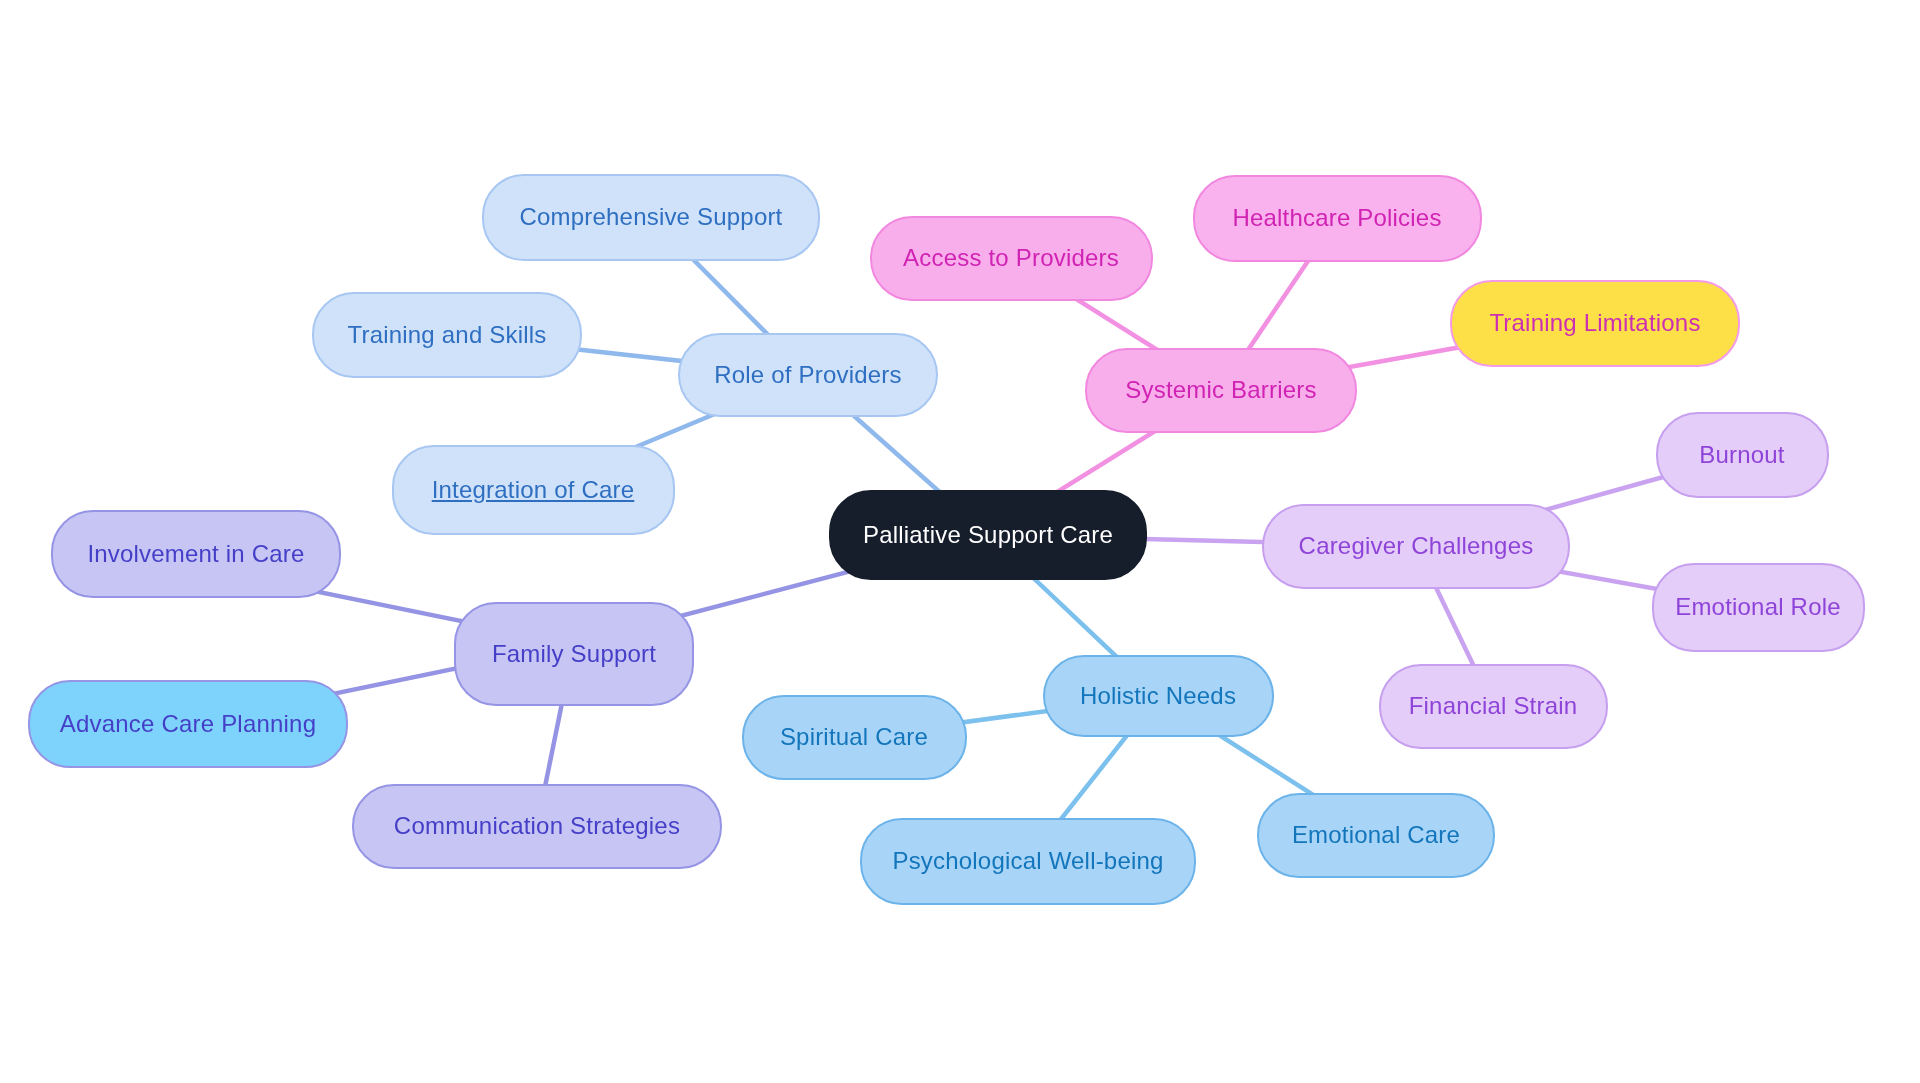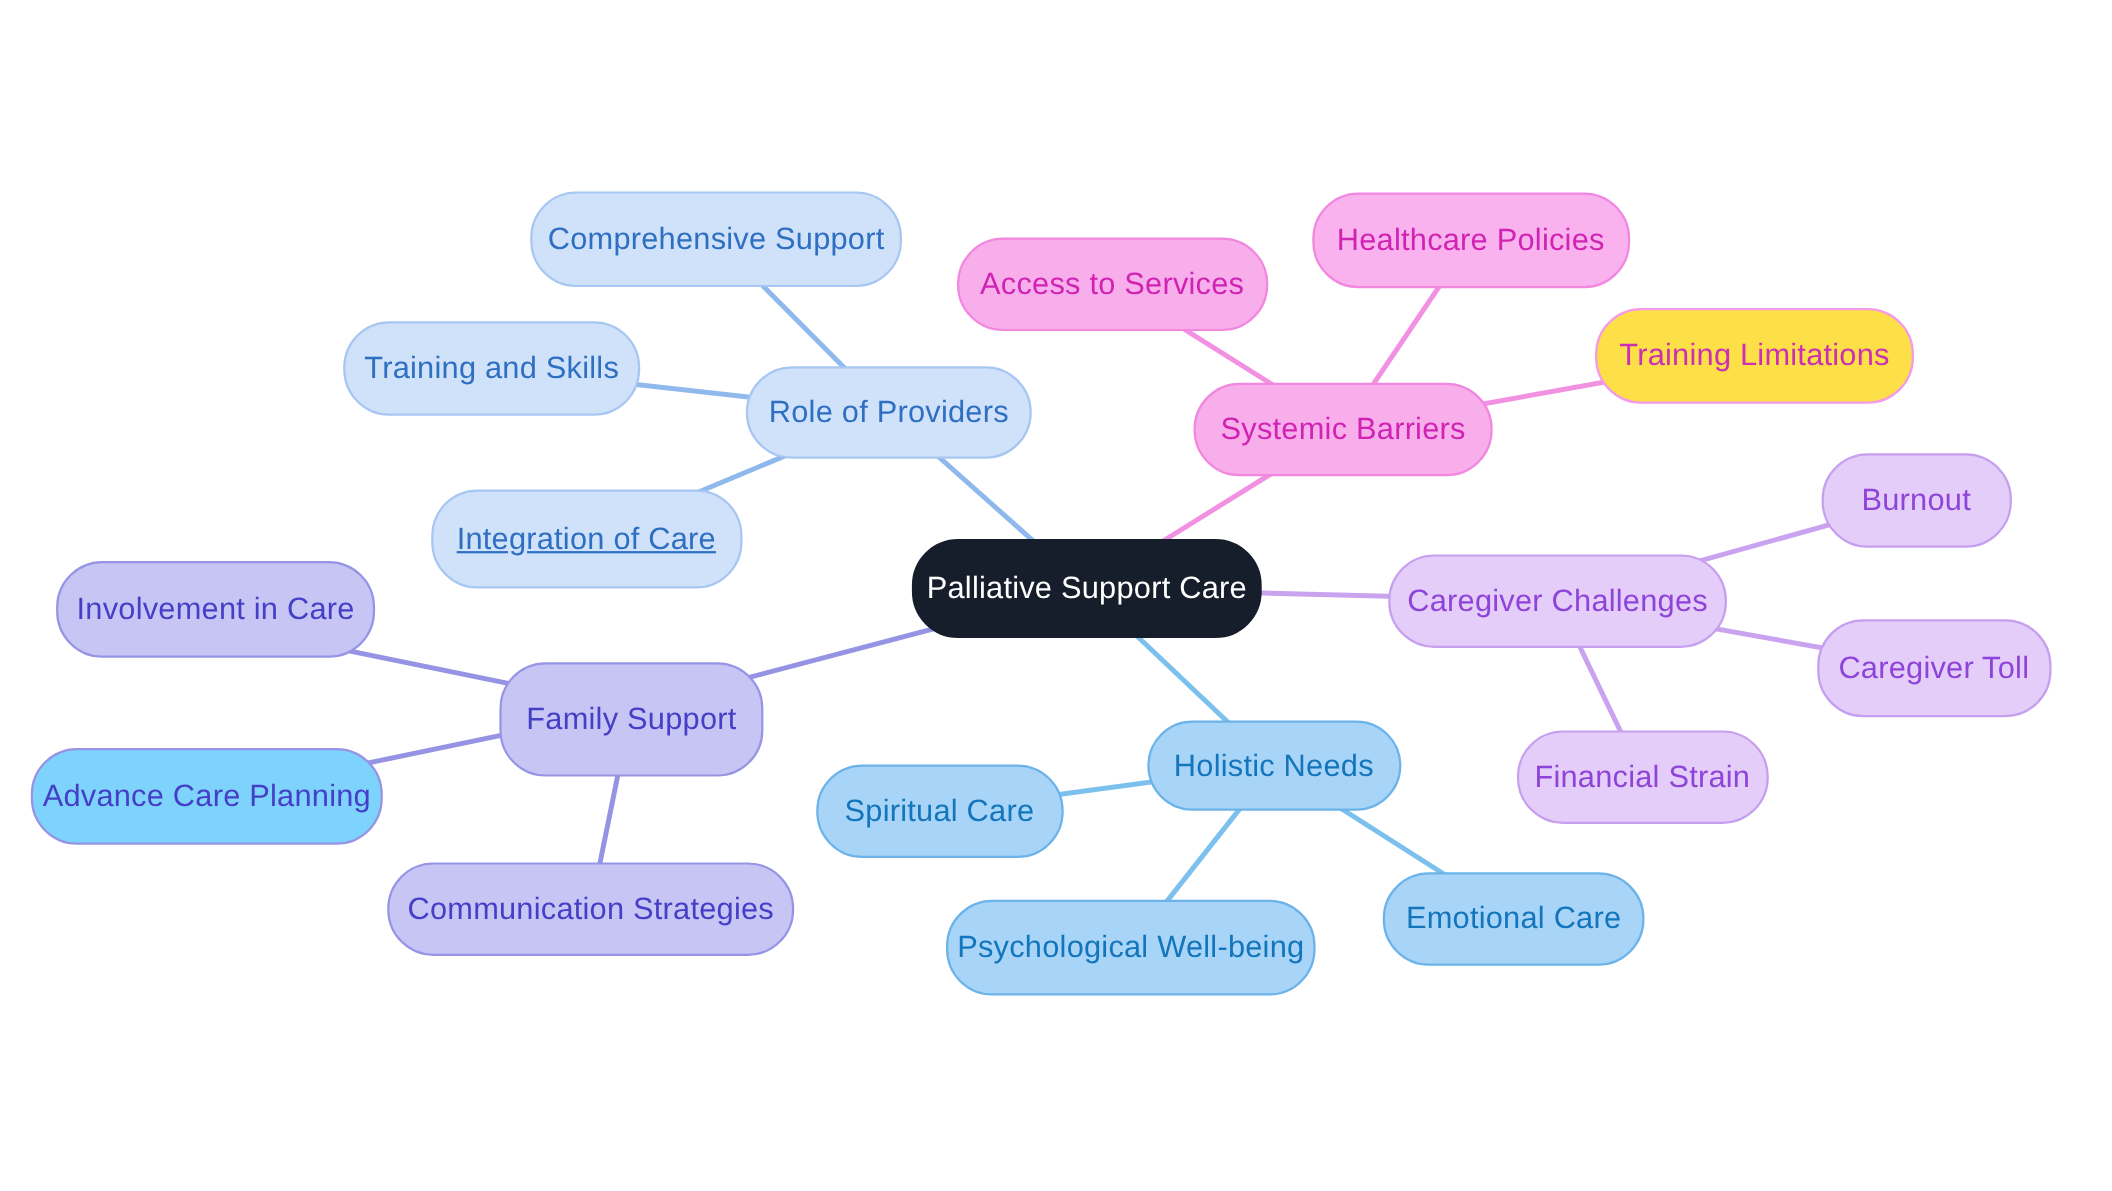--- a/index.html
+++ b/index.html
@@ -26,21 +26,21 @@
     display: flex;
     align-items: center;
     justify-content: center;
     border-radius: 42px;
     box-sizing: border-box;
     z-index: 1;
     cursor: pointer;
     user-select: none;
   }
   .mm-node span {
-    font-size: 28px;
+    font-size: 24px;
     font-weight: 500;
     letter-spacing: 0.2px;
     white-space: nowrap;
     pointer-events: none;
   }
 </style>
 </head>
 <body>
 
 <div id="canvas">
@@ -78,36 +78,36 @@
     <div class="mm-node" style="left: 312px; top: 292px; width: 270px; height: 86px; background: rgb(207, 226, 249); border: 2.5px solid rgb(167, 199, 242);">
       <span style="color: rgb(46, 111, 194);">Training and Skills</span>
     </div>
     <div class="mm-node" style="left: 391.5px; top: 445px; width: 283px; height: 90px; background: rgb(207, 226, 249); border: 2.5px solid rgb(167, 199, 242);">
       <span style="color: rgb(46, 111, 194); text-decoration: underline;">Integration of Care</span>
     </div>
     <div class="mm-node" style="left: 1085px; top: 347.5px; width: 272px; height: 85px; background: rgb(249, 174, 236); border: 2.5px solid rgb(242, 135, 224);">
       <span style="color: rgb(208, 35, 179);">Systemic Barriers</span>
     </div>
     <div class="mm-node" style="left: 869.5px; top: 215.5px; width: 283px; height: 85px; background: rgb(249, 174, 236); border: 2.5px solid rgb(242, 135, 224);">
-      <span style="color: rgb(208, 35, 179);">Access to Services</span>
+      <span style="color: rgb(208, 35, 179);">Access to Providers</span>
     </div>
     <div class="mm-node" style="left: 1192.5px; top: 174.5px; width: 289px; height: 87px; background: rgb(249, 178, 238); border: 2.5px solid rgb(242, 135, 224);">
       <span style="color: rgb(208, 35, 179);">Healthcare Policies</span>
     </div>
     <div class="mm-node" style="left: 1450px; top: 279.5px; width: 290px; height: 87px; background: #fde047; border: 2.5px solid rgb(244, 154, 230);">
       <span style="color: rgb(204, 47, 180);">Training Limitations</span>
     </div>
     <div class="mm-node" style="left: 1262px; top: 503.5px; width: 308px; height: 85px; background: rgb(228, 205, 248); border: 2.5px solid rgb(198, 159, 239);">
       <span style="color: rgb(143, 68, 217);">Caregiver Challenges</span>
     </div>
     <div class="mm-node" style="left: 1655.5px; top: 412px; width: 173px; height: 86px; background: rgb(228, 205, 248); border: 2.5px solid rgb(198, 159, 239);">
       <span style="color: rgb(143, 68, 217);">Burnout</span>
     </div>
     <div class="mm-node" style="left: 1651.5px; top: 562.5px; width: 213px; height: 89px; background: rgb(228, 205, 248); border: 2.5px solid rgb(198, 159, 239);">
-      <span style="color: rgb(143, 68, 217);">Caregiver Toll</span>
+      <span style="color: rgb(143, 68, 217);">Emotional Role</span>
     </div>
     <div class="mm-node" style="left: 1378.5px; top: 663.5px; width: 229px; height: 85px; background: rgb(228, 205, 248); border: 2.5px solid rgb(198, 159, 239);">
       <span style="color: rgb(143, 68, 217);">Financial Strain</span>
     </div>
     <div class="mm-node" style="left: 454px; top: 601.5px; width: 240px; height: 104px; background: rgb(198, 197, 244); border: 2.5px solid rgb(150, 149, 229);">
       <span style="color: rgb(69, 63, 200);">Family Support</span>
     </div>
     <div class="mm-node" style="left: 51px; top: 510px; width: 290px; height: 88px; background: rgb(198, 197, 244); border: 2.5px solid rgb(150, 149, 229);">
       <span style="color: rgb(69, 63, 200);">Involvement in Care</span>
     </div>

